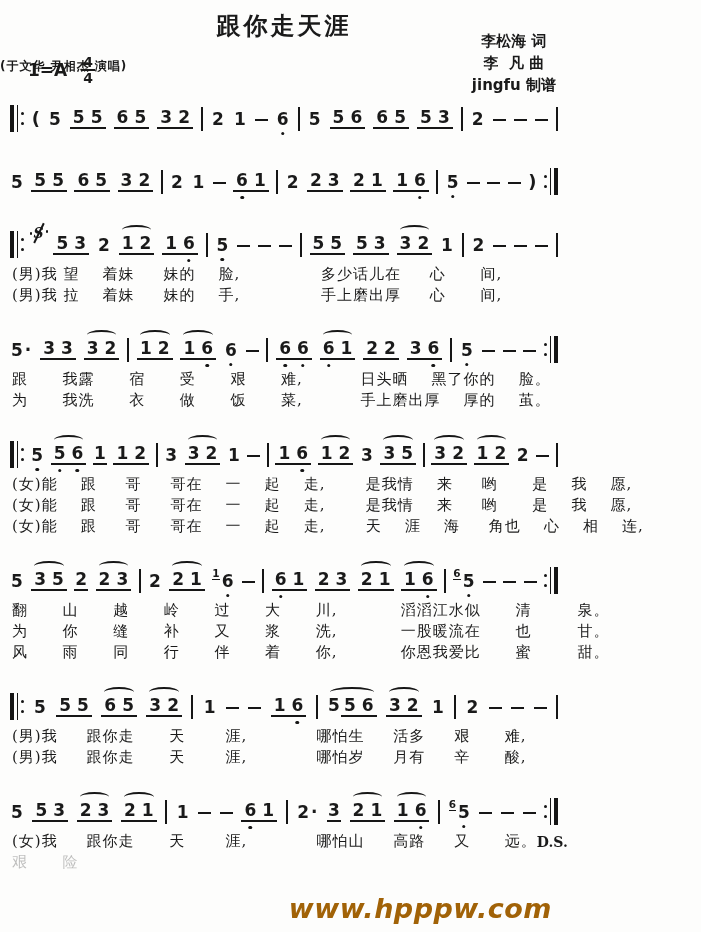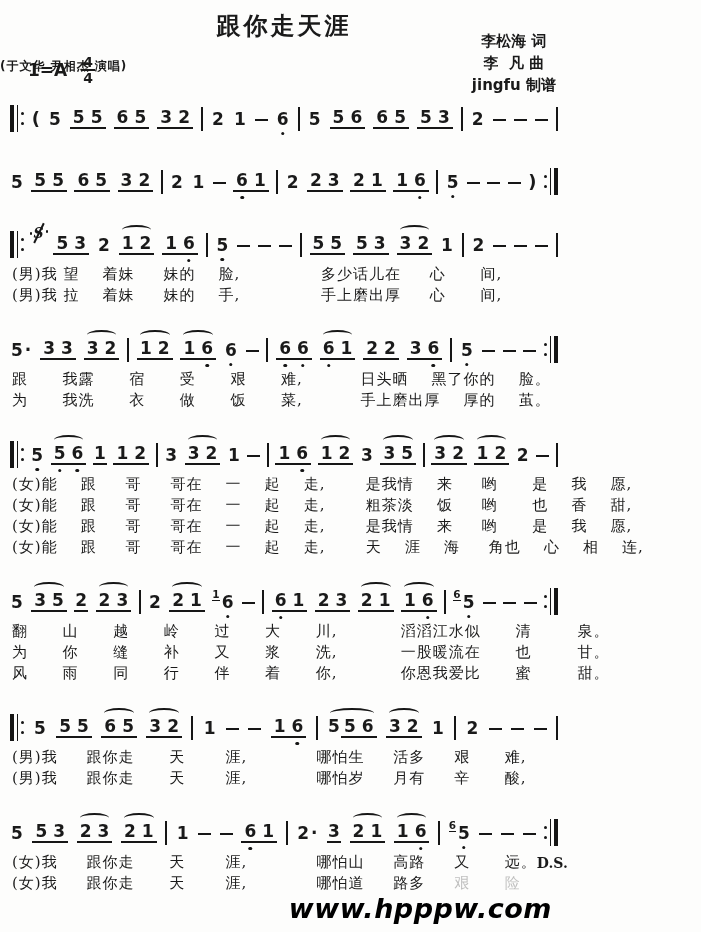--- a/index.html
+++ b/index.html
@@ -58,21 +58,21 @@
 
   
   .lyric-row{display:flex;align-items:center;padding:0 4px;}
   .lyric-line{white-space:pre;font-size:15px;line-height:21px;letter-spacing:1px;
               font-family:"DejaVu Serif",serif;}
   .faded{opacity:.28;}
   .ds{margin-left:auto;font-family:"DejaVu Serif",serif;font-size:14px;font-weight:bold;}
 
   
   .watermark{position:absolute;right:16px;bottom:8px;font-size:27px;font-weight:bold;
-             font-style:italic;color:#000000;letter-spacing:0.5px;}
+             font-style:italic;color:#a16207;letter-spacing:0.5px;}
 </style>
 </head>
 <body>
 
 <div class="page">
 
   <div class="header">
     <h1 class="title">跟你走天涯</h1>
     <div class="credits">
       <span class="credit-line">李松海 词</span>
@@ -388,23 +388,20 @@
             </span>
           </span>
           <span class="note">2</span>
           <span class="dash"></span>
           <span class="barline"></span>
         </div>
         <div class="lyric-row">
           <span class="lyric-line">(女)能    跟     哥     哥在    一    起    走,       是我情    来     哟      是    我    愿,</span>
         </div>
         <div class="lyric-row">
-          <span class="lyric-line">(女)能    跟     哥     哥在    一    起    走,       粗茶淡    饭     哟      也    香    甜,</span>
-        </div>
-        <div class="lyric-row">
           <span class="lyric-line">(女)能    跟     哥     哥在    一    起    走,       是我情    来     哟      是    我    愿,</span>
         </div>
         <div class="lyric-row">
           <span class="lyric-line">(女)能    跟     哥     哥在    一    起    走,       天    涯    海     角也    心    相    连,</span>
         </div>
       </div>
       <div class="system">
         <div class="note-row">
           <span class="note">5</span>
           <span class="slur">
@@ -602,21 +599,20 @@
             </span>
             <i class="rthin"></i>
             <i class="rthick"></i>
           </span>
         </div>
         <div class="lyric-row">
           <span class="lyric-line">(女)我     跟你走      天       涯,            哪怕山     高路     又      远。</span>
           <span class="ds">D.S.</span>
         </div>
         <div class="lyric-row">
-          <span class="lyric-line">(女)我     跟你走      天       涯,            哪怕道     路多     </span>
           <span class="lyric-line faded">艰      险</span>
         </div>
       </div>
     </div>
 
   <div class="watermark">www.hpppw.com</div>
 
 </div>
 
 </body></html>

